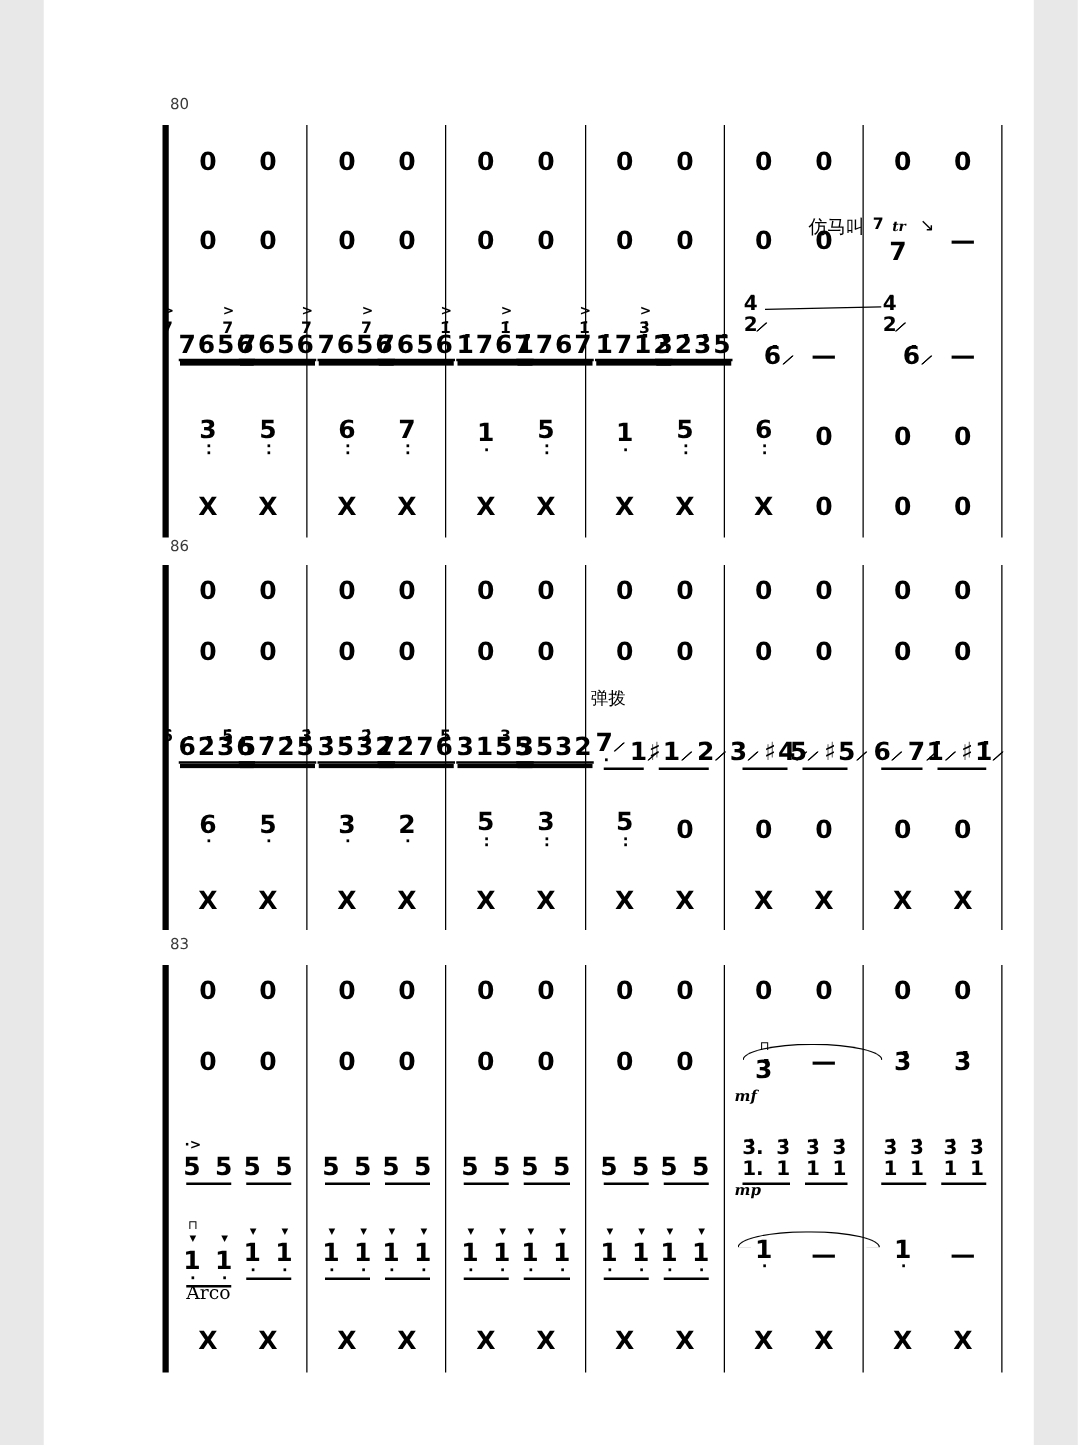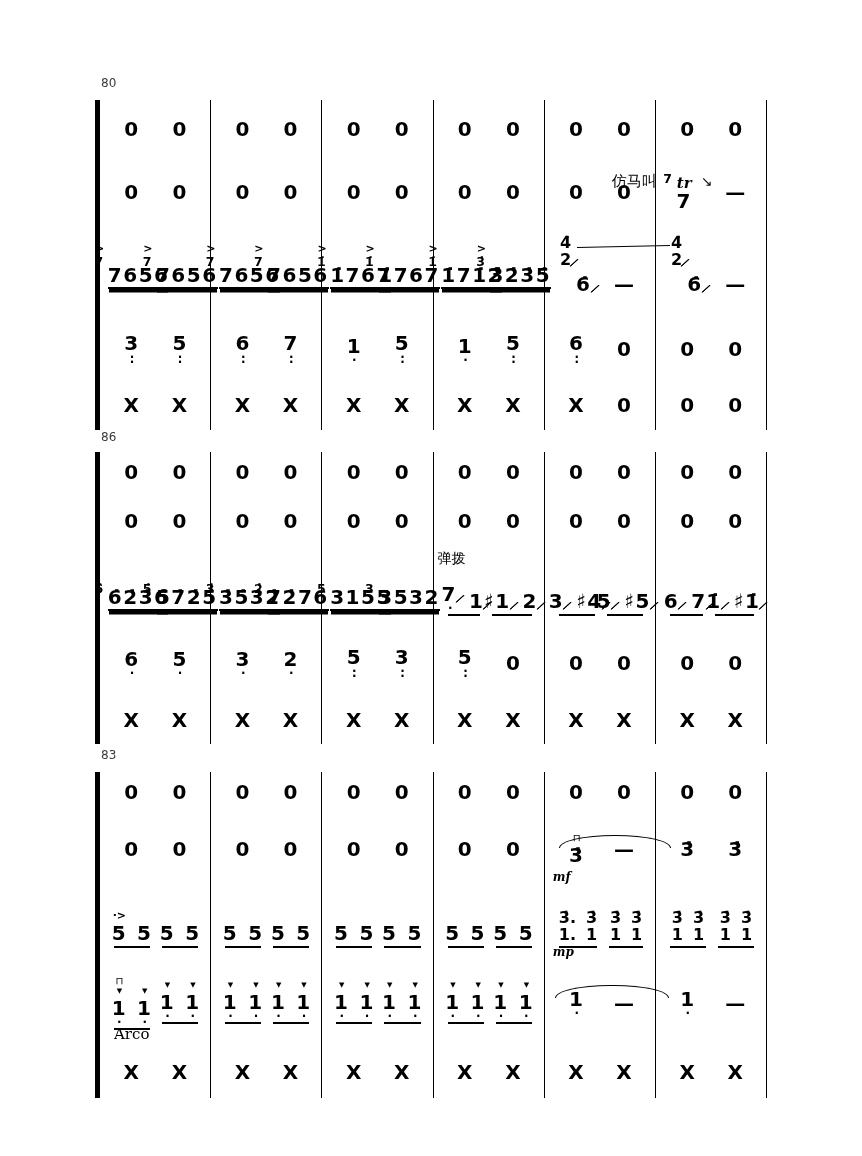--- a/index.html
+++ b/index.html
@@ -1,16 +1,16 @@
 <!DOCTYPE html>
 <html><head>
 <meta charset="utf-8">
 <style>
   html,body{margin:0;padding:0;background:#e8e8e8;}
-  .page{position:relative;width:862px;height:1156px;background:#ffffff;margin:0 auto;
+  .page{position:relative;width:792px;height:1156px;background:#ffffff;margin:0 auto;
         font-family:"DejaVu Sans",sans-serif;color:#000;overflow:hidden;}
   .mnum{position:absolute;left:101px;font-size:12px;color:#3a3a3a;}
   .system{position:absolute;left:95px;width:672px;display:flex;
           border-left:5px solid #000;border-right:1.5px solid #000;box-sizing:border-box;}
   .measure{flex:1;display:flex;flex-direction:column;box-sizing:border-box;min-width:0;}
   .ml{border-left:1.5px solid #000;}
   .cell{position:relative;display:flex;align-items:center;box-sizing:border-box;padding:0 6px 0 8px;}
   .beat{flex:1;display:flex;justify-content:center;align-items:flex-end;min-width:0;}
   .bu1{border-bottom:2.5px solid #000;padding-bottom:3px;flex:0 1 auto;margin:0 6px;}
   .bu1 .tok{margin:0 5px;}
@@ -20,21 +20,21 @@
   .s2 .r2{align-items:flex-end;padding-bottom:12px;}
   .tok{display:inline-flex;flex-direction:column;align-items:center;
        font-weight:bold;font-size:20px;line-height:1;}
   .dig{letter-spacing:1.5px;white-space:nowrap;}
   .tu2 .dig{border-bottom:2.5px solid #000;padding-bottom:2px;
             box-shadow:0 4.5px 0 -1px #000;margin-bottom:5px;}
   .sm{font-size:12.5px;margin:0 3px 0 0;}
   .s0 .sm{margin-bottom:26px;}
   .s1 .sm{margin-bottom:21px;}
   .amk{font-size:11px;height:13px;font-weight:bold;}
-  .trl{font-family:"DejaVu Serif",serif;font-style:italic;font-size:15px;height:15px;}
+  .trl{font-family:"DejaVu Serif",serif;font-style:italic;font-size:11px;height:15px;}
   .bow{font-size:10px;height:12px;font-weight:normal;}
   .vmk{font-size:7px;height:10px;}
   .row{display:inline-flex;align-items:flex-end;}
   .trm{font-size:9px;font-style:italic;letter-spacing:-1.5px;margin:0 0 0 2px;transform:skewX(-18deg);}
   .stack{display:inline-flex;flex-direction:column;align-items:center;font-size:16px;line-height:17px;}
   .stack .srow{letter-spacing:0;}
   .aft{font-size:14px;margin:0 0 16px 9px;align-self:flex-start;font-weight:normal;}
   .lod{display:flex;flex-direction:column;align-items:center;line-height:5px;font-size:12px;margin-top:2px;font-weight:bold;}
   .lbl{position:absolute;font-size:15px;font-weight:normal;white-space:nowrap;z-index:3;}
   .lbl-al{top:-16px;left:-44px;margin-top:30px;}

